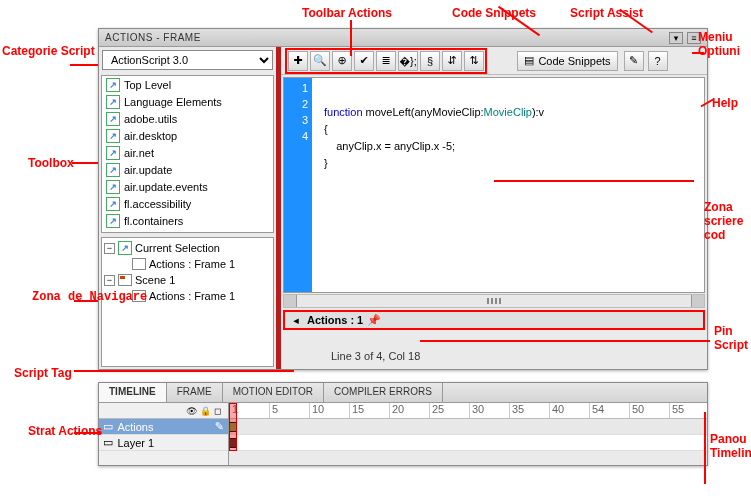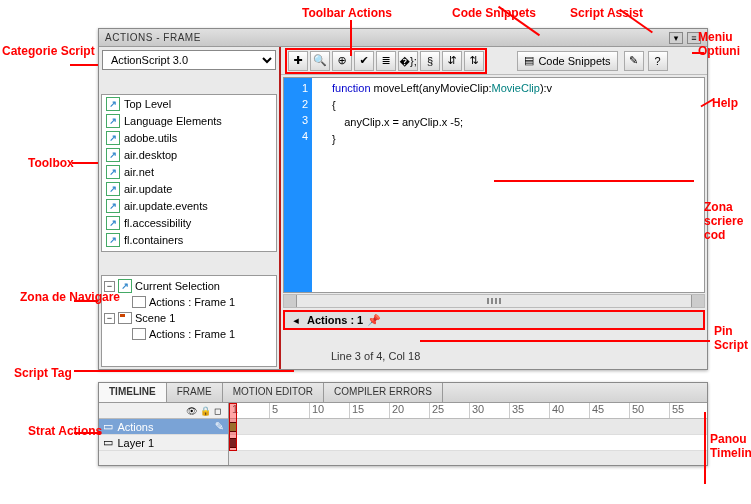--- a/index.html
+++ b/index.html
@@ -5,40 +5,40 @@
   * { box-sizing: border-box; margin: 0; padding: 0; font-family: Tahoma, Arial, sans-serif; font-size: 11px; }
   body { background: #fff; width: 751px; height: 504px; position: relative; overflow: hidden; }
   .annot { position: absolute; color: #f00; font-size: 12px; font-weight: bold; z-index: 100; }
   .annot-line { position: absolute; background: #f00; z-index: 99; }
   .panel { position: absolute; left: 98px; top: 28px; width: 610px; height: 342px; border: 1px solid #8a8a8a; background: #e8e8e8; box-shadow: 0 1px 3px rgba(0,0,0,0.3); }
   .panel-titlebar { height: 18px; background: linear-gradient(#e0e0e0,#c8c8c8); border-bottom: 1px solid #999; padding: 2px 6px; display: flex; align-items: center; justify-content: space-between; }
   .panel-title { font-size: 10px; color: #333; letter-spacing: 0.5px; }
   .title-controls { display: flex; gap: 4px; }
   .title-btn { width: 14px; height: 12px; background: #d0d0d0; border: 1px solid #888; cursor: pointer; display:flex; align-items:center; justify-content:center; font-size:9px;}
   .panel-body { display: flex; height: calc(100% - 18px); }
-  .left-col { width: 182px; display: flex; flex-direction: column; border-right: 2px solid #b91c1c; background: #eaeaea; gap: 19px; }
+  .left-col { width: 182px; display: flex; flex-direction: column; border-right: 5px solid #b91c1c; background: #eaeaea; }
   .category-row { padding: 3px; }
   .category-select { width: 100%; height: 20px; border: 1px solid #888; background: #fff; font-size: 11px; padding: 0 4px; }
   .toolbox { flex: 0 0 auto; height: 158px; border: 1px solid #999; margin: 2px; background: #fff; overflow-y: auto; }
   .tool-row { display: flex; align-items: center; padding: 2px 4px; gap: 4px; cursor: pointer; height: 17px; }
   .pkg-icon { width: 14px; height: 14px; border: 1px solid #4a6; background: #fff; display: inline-flex; align-items: center; justify-content: center; color: #38c; font-size: 9px; font-weight: bold; }
   .nav-area { flex: 1; border: 1px solid #999; margin: 2px; background: #fff; padding: 2px; overflow: auto; }
   .nav-row { display: flex; align-items: center; gap: 3px; padding: 1px 0; height: 16px; }
   .tree-toggle { width: 11px; height: 11px; border: 1px solid #888; background: #fff; display: inline-flex; align-items: center; justify-content: center; font-size: 9px; cursor: pointer; }
   .scene-icon { width: 14px; height: 12px; background: #fff; border: 1px solid #888; position: relative; }
   .scene-icon::before { content:''; position:absolute; top:1px; left:1px; width:5px; height:3px; background:#c40; }
   .frame-icon { width: 14px; height: 12px; background: #fff; border: 1px solid #888; }
   .right-col { flex: 1; display: flex; flex-direction: column; background: #eaeaea; }
   .toolbar-row { display: flex; align-items: center; height: 28px; padding: 2px 4px; gap: 0; border-bottom: 1px solid #bbb; }
   .toolbar-group { display: flex; border: 2px solid #f00; padding: 1px; gap: 2px; }
   .tb-btn { width: 20px; height: 20px; border: 1px solid #aaa; background: linear-gradient(#fff,#ddd); cursor: pointer; display: inline-flex; align-items: center; justify-content: center; font-size: 11px; }
   .code-snippets-btn { margin-left: 30px; height: 20px; padding: 0 6px; display: inline-flex; align-items: center; gap: 4px; border: 1px solid #aaa; background: linear-gradient(#fff,#ddd); cursor: pointer; }
   .editor-wrap { flex: 1; display: flex; border: 1px solid #999; margin: 2px 2px 0 2px; background: #fff; }
   .gutter { width: 28px; background: #1e90ff; color: #fff; text-align: right; padding: 2px 4px 0 0; font-family: "Courier New", monospace; font-size: 12px; line-height: 16px; }
-  .code-area { flex: 1; padding: 2px 20px; font-family: "Courier New", monospace; font-size: 12px; line-height: 16px; white-space: pre; }
+  .code-area { flex: 1; padding: 2px 12px; font-family: "Courier New", monospace; font-size: 12px; line-height: 16px; white-space: pre; margin-top: 24px; }
   .kw { color: #0000cc; }
   .type { color: #008080; }
   .scroll-stub { height: 14px; background: #e8e8e8; border: 1px solid #bbb; margin: 1px 2px; position: relative; }
   .scroll-stub::before { content:''; position:absolute; left:0; top:0; width:12px; height:100%; background:#ccc; border-right:1px solid #999;}
   .scroll-stub::after { content:''; position:absolute; right:0; top:0; width:12px; height:100%; background:#ccc; border-left:1px solid #999;}
   .script-tag-row { height: 20px; display: flex; align-items: center; padding: 0 4px; gap: 4px; background: #e0e0e0; border-top: 1px solid #bbb; border: 2px solid #f00; margin: 1px 2px; }
   .pin-icon { width: 14px; height: 14px; display: inline-flex; align-items: center; justify-content: center; font-size: 11px; }
   .status-row { height: 16px; padding: 19px 6px; color: #333; margin-left: 44px; }
   
   .timeline-panel { position: absolute; left: 98px; top: 382px; width: 610px; height: 84px; border: 1px solid #8a8a8a; background: #eaeaea; box-shadow: 0 1px 3px rgba(0,0,0,0.3); }
@@ -63,21 +63,21 @@
 </style>
 </head>
 <body>
 
 <div class="annot" style="left:302px; top:6px;">Toolbar Actions</div>
 <div class="annot" style="left:452px; top:6px;">Code Snippets</div>
 <div class="annot" style="left:570px; top:6px;">Script Assist</div>
 <div class="annot" style="left:698px; top:30px;">Meniu Optiuni</div>
 <div class="annot" style="left:2px; top:44px;">Categorie Script</div>
 <div class="annot" style="left:28px; top:156px;">Toolbox</div>
-<div class="annot" style="left:20px; top:290px;">Zona de Navigare</div>
+<div class="annot" style="left:32px; top:290px;font-family:Liberation Mono, monospace;">Zona de Navigare</div>
 <div class="annot" style="left:14px; top:366px;">Script Tag</div>
 <div class="annot" style="left:712px; top:96px;">Help</div>
 <div class="annot" style="left:704px; top:200px; width:40px;">Zona scriere cod</div>
 <div class="annot" style="left:714px; top:324px;">Pin Script</div>
 <div class="annot" style="left:28px; top:424px;">Strat Actions</div>
 <div class="annot" style="left:710px; top:432px;">Panou Timeline</div>
 
 <div class="annot-line" style="left:350px; top:20px; width:2px; height:36px;"></div>
 <div class="annot-line" style="left:494px; top:20px; width:50px; height:2px; transform:rotate(35deg);"></div>
 <div class="annot-line" style="left:616px; top:20px; width:40px; height:2px; transform:rotate(35deg);"></div>
@@ -255,21 +255,21 @@
       <div class="ruler">
         <span>1</span>
           <span>5</span>
           <span>10</span>
           <span>15</span>
           <span>20</span>
           <span>25</span>
           <span>30</span>
           <span>35</span>
           <span>40</span>
-          <span>45</span>
+          <span>54</span>
           <span>50</span>
           <span>55</span>
       </div>
       <div class="playhead"></div>
       <div class="frame-row sel-track">
         <div class="keyframe" style="background:#6a4;"></div>
       </div>
       <div class="frame-row">
         <div class="keyframe"></div>
       </div>

